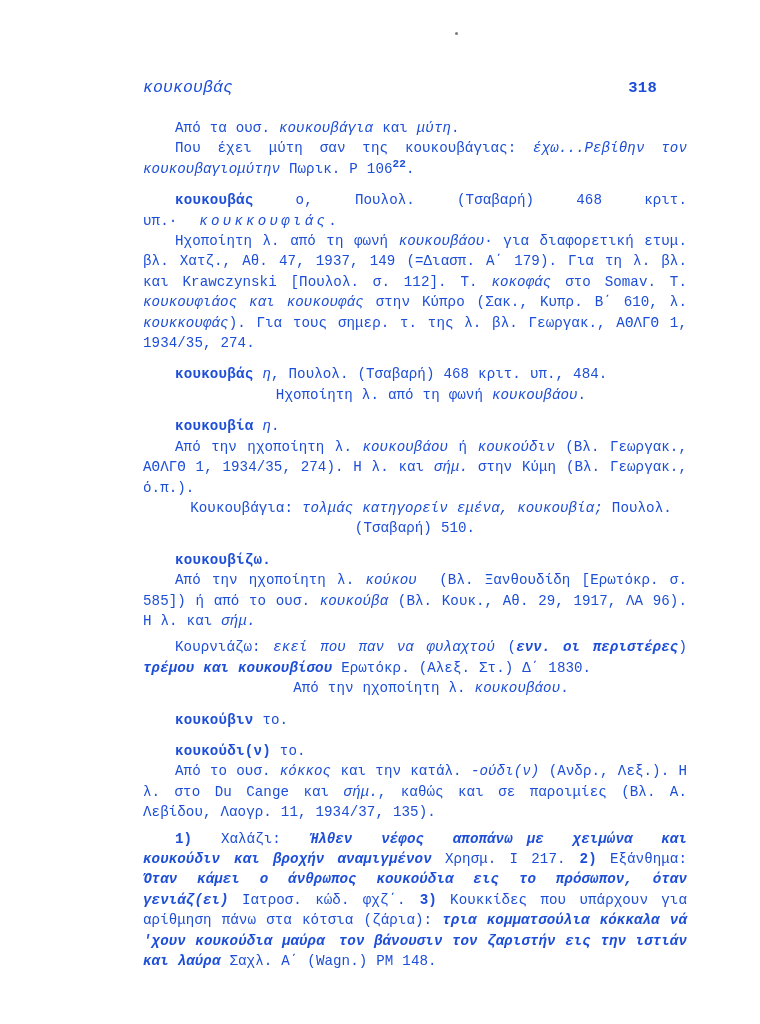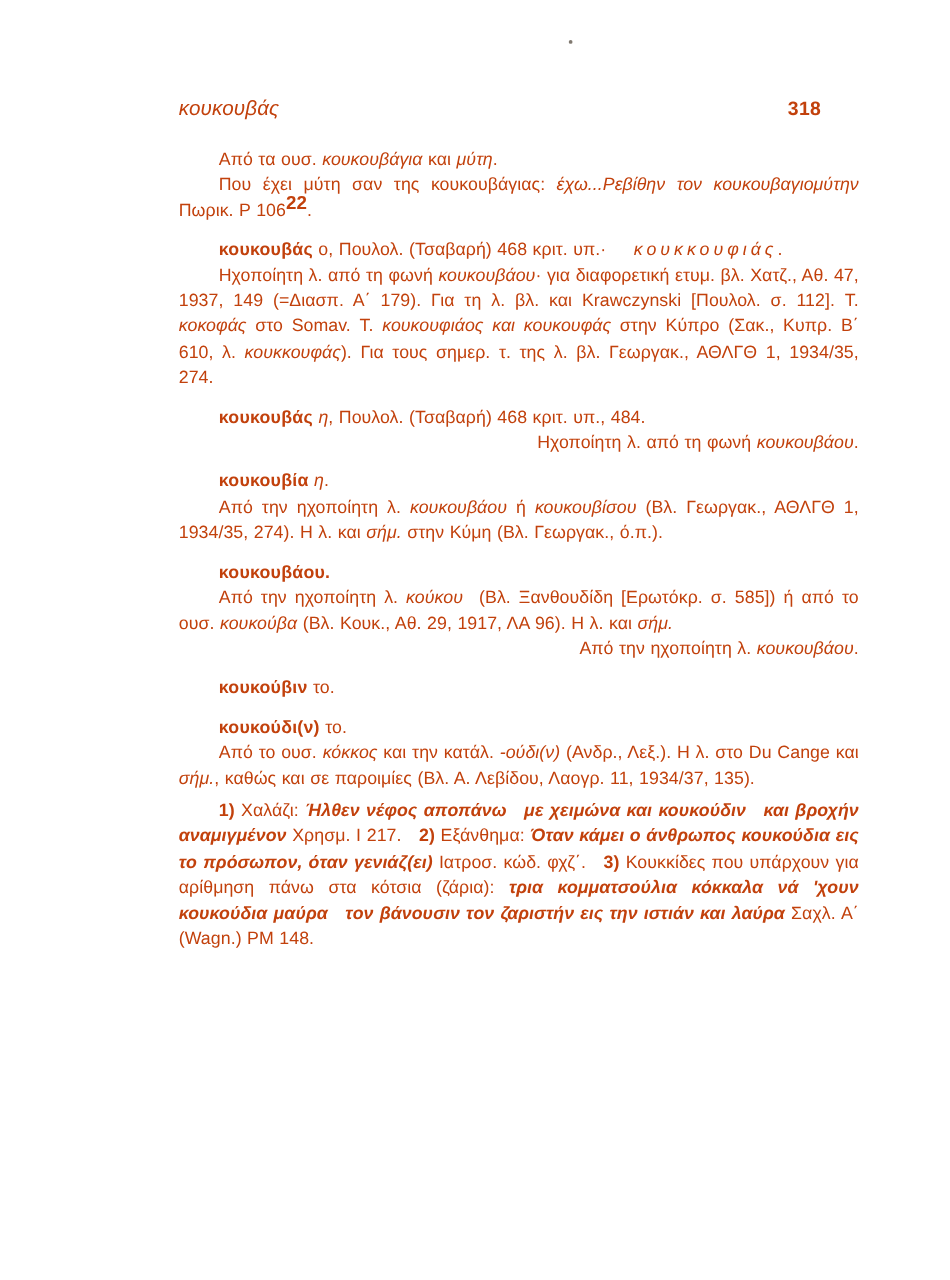--- a/index.html
+++ b/index.html
@@ -6,22 +6,22 @@
     margin: 0;
     padding: 0;
     background: #ffffff;
   }
   .page {
     position: relative;
     width: 727px;
     height: 1024px;
     background: #ffffff;
     overflow: hidden;
-    font-family: Liberation Sans, sans-serif;
-    color: #c2410c;
+    font-family: Liberation Mono, monospace;
+    color: #1d4ed8;
   }
 
   
   .speck {
     position: absolute;
     left: 455px;
     top: 32px;
     width: 3px;
     height: 3px;
     background: #6a6257;
@@ -63,29 +63,29 @@
     margin: 0;
     font-size: 14.2px;
     line-height: 20.4px;
     text-align: justify;
     text-indent: 32px;
     letter-spacing: .05px;
     word-spacing: .4px;
   }
   p.l.gap   { margin-top: 11px; }
   p.l.gap-s { margin-top: 6px; }
-  p.l.last  { text-align: right; }
+  p.l.last  { text-align: center; }
 
   
   .it  { font-style: italic; }
   .bdi { font-weight: bold; font-style: italic; }
   .hw  { font-weight: bold; font-style: normal; letter-spacing: .2px; }
   .sp  { font-style: italic; letter-spacing: 3.2px; }
   .num { font-weight: bold; }
-  sup  { font-size: 15px; vertical-align: super; line-height: 0; font-weight: bold; }
+  sup  { font-size: 11px; vertical-align: super; line-height: 0; font-weight: bold; }
   .wide { margin-left: 14px; }
   .wide2 { margin-left: 22px; }
 </style>
 </head>
 <body>
 
 <div class="page">
 
   <div class="speck"></div>
 
@@ -121,30 +121,36 @@
       <p class="l last">
         Ηχοποίητη λ. από τη φωνή <span class="it">κουκουβάου</span>.
       </p>
     </div>
 
     <div>
       <p class="l gap">
         <span class="hw">κουκουβία</span> <span class="it">η</span>.
       </p>
       <p class="l">
-        Από την ηχοποίητη λ. <span class="it">κουκουβάου</span> ή <span class="it">κουκουβίσου</span> (Βλ. Γεωργακ., ΑΘΛΓΘ 1, 1934/35, 274). Η λ. και <span class="it">σήμ.</span> στην Κύμη (Βλ. Γεωργακ., ό.π.).
+        Από την ηχοποίητη λ. <span class="it">κουκουβάου</span> ή <span class="it">κουκούδιν</span> (Βλ. Γεωργακ., ΑΘΛΓΘ 1, 1934/35, 274). Η λ. και <span class="it">σήμ.</span> στην Κύμη (Βλ. Γεωργακ., ό.π.).
+      </p>
+      <p class="l last">
+        Κουκουβάγια: <span class="it">τολμάς κατηγορείν εμένα, κουκουβία;</span> Πουλολ. (Τσαβαρή) 510.
       </p>
     </div>
 
     <div>
       <p class="l gap">
-        <span class="hw">κουκουβάου.</span>
+        <span class="hw">κουκουβίζω.</span>
       </p>
       <p class="l">
         Από την ηχοποίητη λ. <span class="it">κούκου</span>&nbsp; (Βλ. Ξανθουδίδη [Ερωτόκρ. σ. 585]) ή από το ουσ. <span class="it">κουκούβα</span> (Βλ. Κουκ., Αθ. 29, 1917, ΛΑ 96). Η λ. και <span class="it">σήμ.</span>
+      </p>
+      <p class="l gap-s">
+        Κουρνιάζω: <span class="it">εκεί που παν να φυλαχτού</span> (<span class="bdi">ενν. οι περιστέρες</span>) <span class="bdi">τρέμου και κουκουβίσου</span> Ερωτόκρ. (Αλεξ. Στ.) Δ΄ 1830.
       </p>
     </div>
 
     <div>
       <p class="l last">
         Από την ηχοποίητη λ. <span class="it">κουκουβάου</span>.
       </p>
       <p class="l gap">
         <span class="hw">κουκούβιν</span> το.
       </p>

